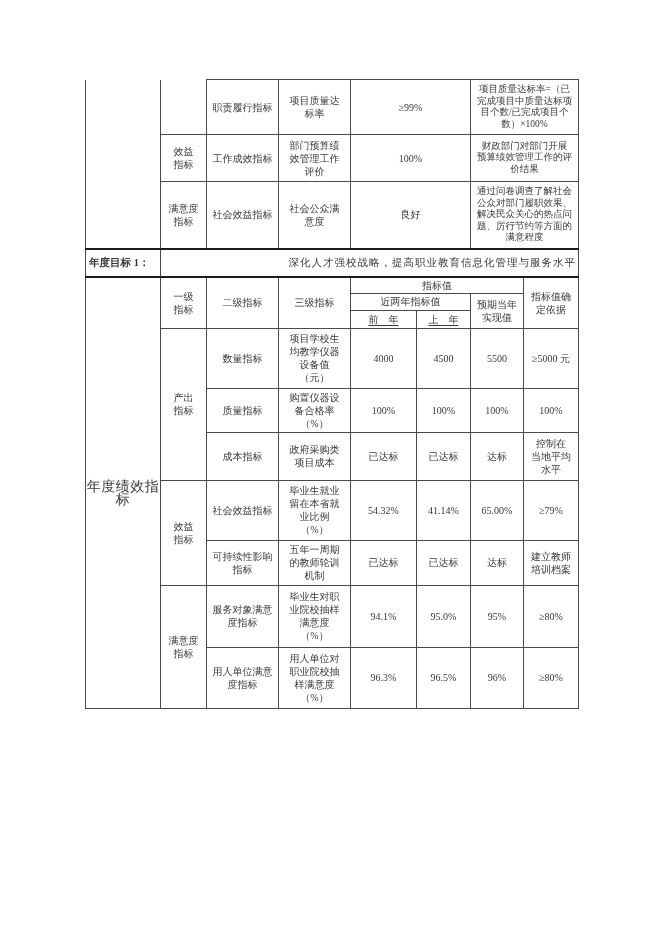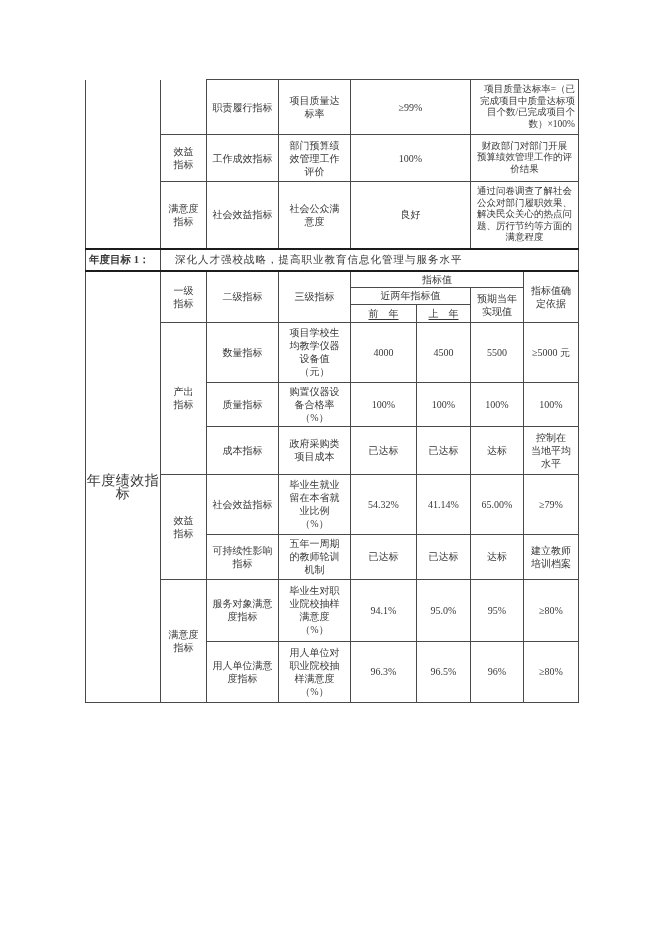--- a/index.html
+++ b/index.html
@@ -26,24 +26,24 @@
     line-height:13px;
     padding:1px 2px;
     white-space:pre-line;
     overflow:hidden;
     word-break:break-all;
   }
   td.noTop { border-top:none; }
   td.lv1 { padding:1px 6px;text-align:center; }
   td.lv3 { padding:1px 6px; }
   td.basis { font-size:9.5px; line-height:11.5px; padding:1px 3px; }
-  td.left { text-align:right; }
+  td.left { text-align:center; }
   tr.goal-row td { border-top:2px solid #1c1c1c; border-bottom:2px solid #1c1c1c; }
   td.goal-label { font-weight:bold; text-align:left; padding:0 1px 0 3px; font-size:10.5px; white-space:nowrap; }
-  td.goal-text { text-align:left; padding-left:14px; font-size:10.5px; letter-spacing:1px; white-space:nowrap; }
+  td.goal-text { text-align:right; padding-left:14px; font-size:10.5px; letter-spacing:1px; white-space:nowrap; }
   td.section-label { font-size:14px; padding:0; letter-spacing:0.5px; }
   td.u { text-decoration:underline; text-underline-offset:2px; }
 </style>
 </head>
 <body>
 
 <div class="page">
   <table class="report">
     <colgroup>
       <col style="width:75px">
@@ -88,21 +88,21 @@
       <td class="lv3">社会公众满
 意度</td>
       <td colspan="2">良好</td>
       <td colspan="2" class="basis">通过问卷调查了解社会
 公众对部门履职效果、
 解决民众关心的热点问
 题、厉行节约等方面的
 满意程度</td>
     </tr>
 
-    <tr class="goal-row" style="height:22px">
+    <tr class="goal-row" style="height:28px">
       <td class="goal-label">年度目标 1：</td>
       <td colspan="7" class="goal-text">深化人才强校战略，提高职业教育信息化管理与服务水平</td>
     </tr>
 
     <tr style="height:16px">
       <td class="section-label" rowspan="10">年度绩效指标</td>
       <td class="lv1" rowspan="3">一级
 指标</td>
       <td rowspan="3">二级指标</td>
       <td rowspan="3">三级指标</td>

